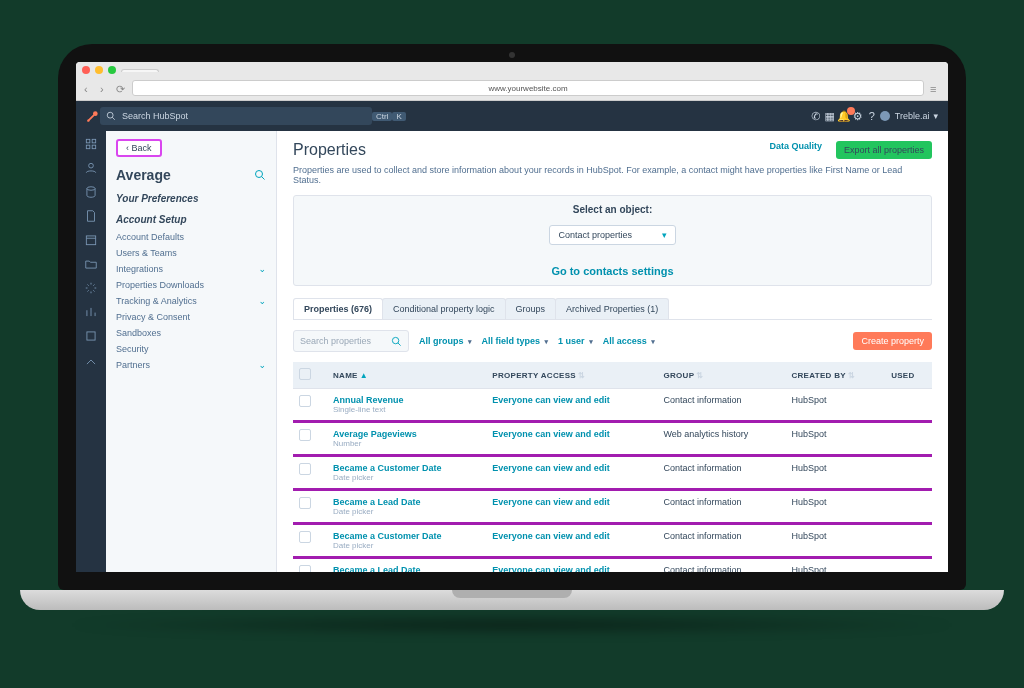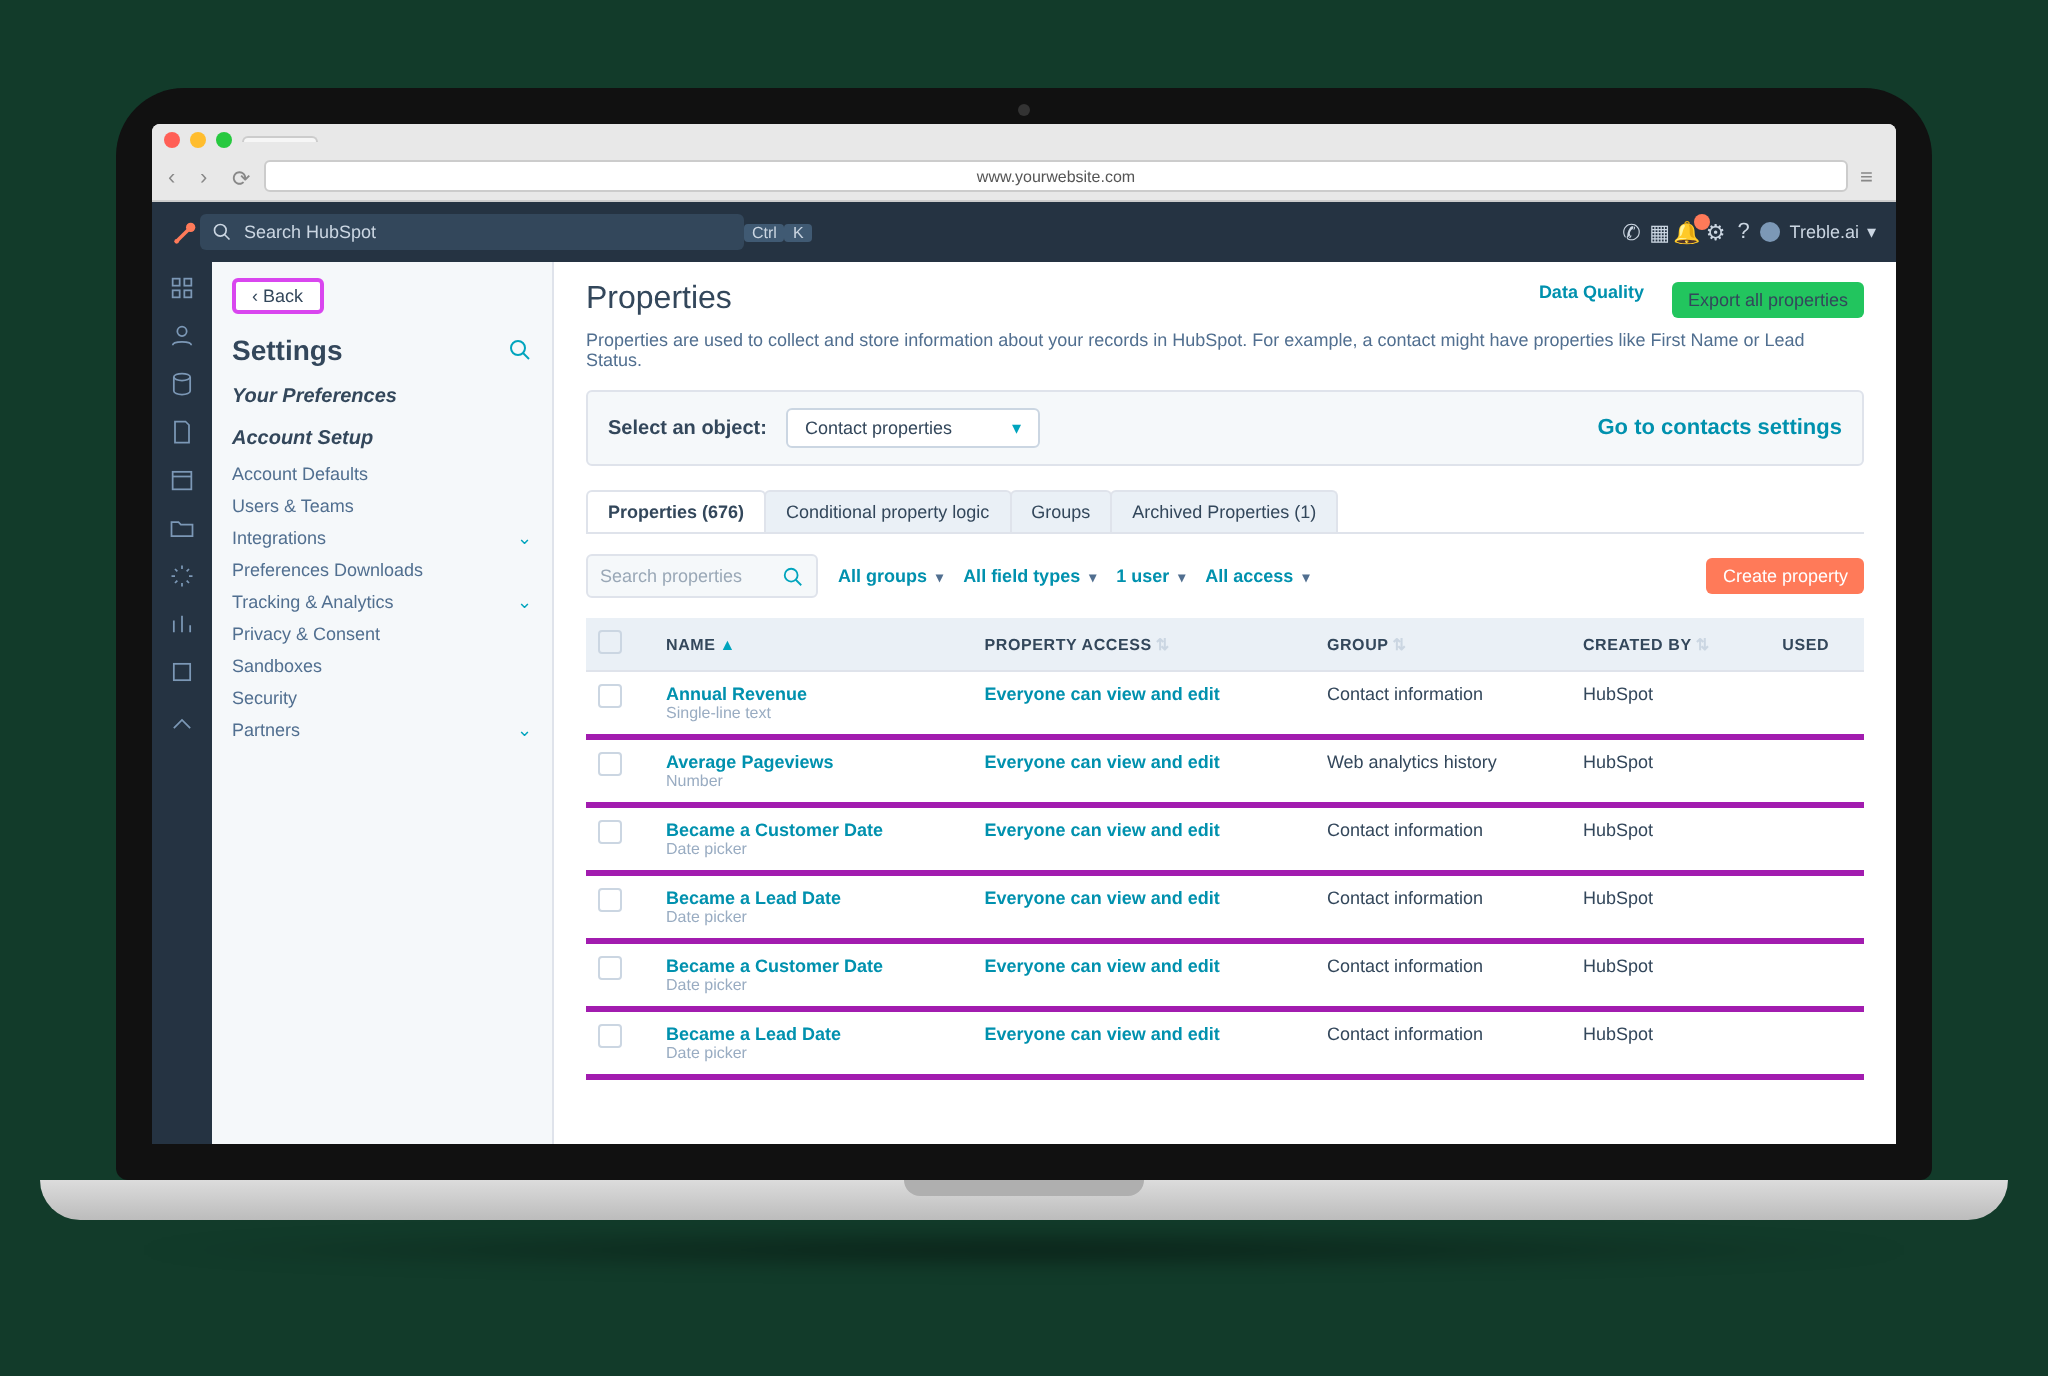--- a/index.html
+++ b/index.html
@@ -38,21 +38,21 @@
   .sg{font-size:10px;font-weight:700;color:#33475b;margin:10px 0 4px;font-style:italic;}
   .sitem{font-size:9px;color:#516f90;padding:3px 0;display:flex;justify-content:space-between;align-items:center;}
   .sitem .chev{color:#00a4bd;font-size:9px;}
   .main{flex:1;overflow:hidden;padding:10px 16px;}
   .mh{display:flex;justify-content:space-between;align-items:center;}
   .mh h1{font-size:16px;font-weight:400;color:#33475b;margin:0;}
   .mh .links{font-size:9px;display:flex;gap:14px;}
   .lk{color:#0091ae;font-weight:600;}
   .exp{background:#22c55e;padding:4px 8px;border-radius:3px;color:#33475b;}
   .desc{font-size:9px;color:#516f90;margin:6px 0 10px;}
-  .objrow{border:1px solid #dfe3eb;background:#f5f8fa;border-radius:3px;padding:8px 10px;display:flex;align-items:center;gap:10px;}
+  .objrow{border:1px solid #dfe3eb;background:#f5f8fa;border-radius:3px;padding:8px 10px;display:flex;align-items:center;gap:10px;flex-direction:column;}
   .objrow label{font-size:10px;font-weight:600;color:#33475b;}
   .sel{background:#fff;border:1px solid #cbd6e2;border-radius:3px;padding:4px 8px;font-size:9px;color:#33475b;display:flex;align-items:center;gap:30px;}
   .sel .dd{color:#00a4bd;}
   .objrow .spacer{flex:1;}
   .tabs{display:flex;border-bottom:1px solid #dfe3eb;margin-top:12px;}
   .tabbtn{border:1px solid #dfe3eb;border-bottom:none;padding:5px 10px;font-size:9px;color:#33475b;background:#eaf0f6;border-radius:3px 3px 0 0;margin-right:-1px;}
   .tabbtn.active{background:#fff;font-weight:600;}
   .filters{display:flex;align-items:center;gap:10px;margin:10px 0;}
   .srch{background:#f5f8fa;border:1px solid #dfe3eb;border-radius:3px;height:20px;display:flex;align-items:center;padding:0 6px;gap:20px;font-size:9px;color:#9aa8b7;}
   .srch svg{width:11px;height:11px;stroke:#00a4bd;fill:none;stroke-width:2;}
@@ -183,21 +183,21 @@
         <span>
             <svg viewBox="0 0 24 24">
               <path d="M5 19l7-7 7 7"></path>
             </svg>
           </span>
       </div>
 
       <div class="side">
         <span class="backbtn">‹ <span>Back</span></span>
         <h2>
-          <span>Settings</span>
+          <span>Average</span>
           <span>
               <svg viewBox="0 0 24 24">
                 <circle cx="10" cy="10" r="7"></circle>
                 <path d="M21 21l-6-6"></path>
               </svg>
             </span>
         </h2>
         <div class="sg">Your Preferences</div>
         <div class="sg">Account Setup</div>
         <div id="sg2">
@@ -205,21 +205,21 @@
               <span>Account Defaults</span>
             </div>
             <div class="sitem">
               <span>Users &amp; Teams</span>
             </div>
             <div class="sitem">
               <span>Integrations</span>
               <span class="chev">⌄</span>
             </div>
             <div class="sitem">
-              <span>Preferences Downloads</span>
+              <span>Properties Downloads</span>
             </div>
             <div class="sitem">
               <span>Tracking &amp; Analytics</span>
               <span class="chev">⌄</span>
             </div>
             <div class="sitem">
               <span>Privacy &amp; Consent</span>
             </div>
             <div class="sitem">
               <span>Sandboxes</span>

